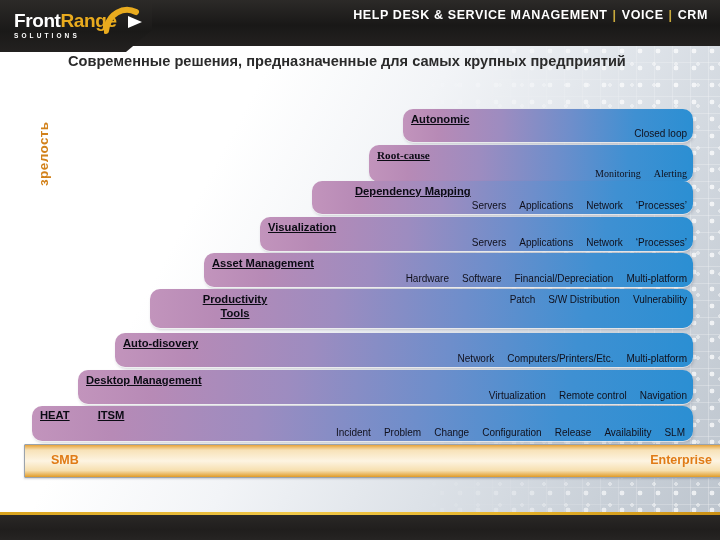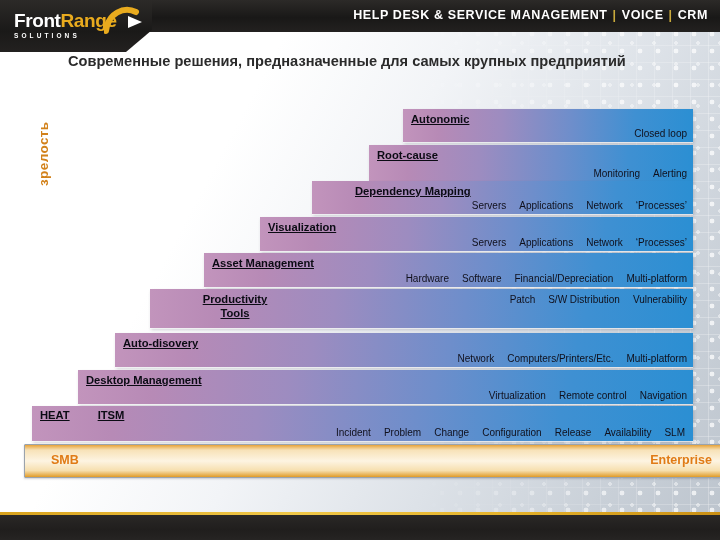--- a/index.html
+++ b/index.html
@@ -30,21 +30,21 @@
     background-image:
       repeating-linear-gradient(0deg, rgba(255,255,255,.30) 0 1px, transparent 1px 17px),
       repeating-linear-gradient(90deg, rgba(255,255,255,.30) 0 1px, transparent 1px 18px);
     -webkit-mask-image:linear-gradient(to left, rgba(0,0,0,.9) 0%, rgba(0,0,0,0) 95%);
     mask-image:linear-gradient(to left, rgba(0,0,0,.9) 0%, rgba(0,0,0,0) 95%);
     pointer-events:none;
   }
 
   
   #header{
-    position:absolute;left:0;top:0;width:720px;height:32px;
+    position:absolute;left:0;top:0;width:720px;height:46px;
     background:linear-gradient(180deg,#2c2a28 0%,#191817 55%,#232120 100%);
     z-index:5;
   }
   #header-tagline{
     position:absolute;right:12px;top:8px;
     color:#ffffff;font-size:12.5px;font-weight:bold;letter-spacing:.6px;
     white-space:nowrap;
   }
   #header-tagline .sep{color:#c8a93c;padding:0 5px;font-weight:bold;}
   
@@ -79,20 +79,21 @@
     white-space:nowrap;
     z-index:4;
   }
 
   
   #chart{position:absolute;left:0;top:0;width:720px;height:540px;z-index:3;}
   .bar{
     position:absolute;
     background:linear-gradient(90deg,#c294bc 0%,#b78ab6 12%,#9d8cc0 34%,#6e8ecb 58%,#3f90d2 80%,#2b8fd3 100%);
     box-shadow:0 1px 0 rgba(255,255,255,.6), 1px 2px 3px rgba(60,60,80,.22);
+    border-radius:10px;
   }
   .bar .btitle{
     position:absolute;left:0;top:3px;width:100%;
     color:#0b0b14;font-size:11.2px;font-weight:bold;line-height:14px;
     text-align:center;
     white-space:pre-line;
   }
   .bar .btitle span{ text-decoration:underline; }
   .bar .bitems{
     position:absolute;right:6px;bottom:3px;
@@ -159,21 +160,21 @@
 
   <div id="axis-label">зрелость</div>
 
   <div id="chart">
 
     <div class="bar" style="left:403px;top:109px;width:290px;height:33px;">
       <div class="btitle" style="text-align:left;left:8px;width:auto;"><span>Autonomic</span></div>
       <div class="bitems"><i>Closed loop</i></div>
     </div>
 
-    <div class="bar" style="left:369px;top:145px;width:324px;height:37px;">
+    <div class="bar" style="left:369px;top:145px;width:324px;height:37px;font-family:Liberation Serif, serif;">
       <div class="btitle" style="text-align:left;left:8px;width:auto;"><span>Root-cause</span></div>
       <div class="bitems"><i>Monitoring</i><i>Alerting</i></div>
     </div>
 
     <div class="bar" style="left:312px;top:181px;width:381px;height:33px;">
       <div class="btitle" style="text-align:left;left:8px;width:auto;padding-left:35px;"><span>Dependency Mapping</span></div>
       <div class="bitems"><i>Servers</i><i>Applications</i><i>Network</i><i>‘Processes’</i></div>
     </div>
 
     <div class="bar" style="left:260px;top:217px;width:433px;height:34px;">

